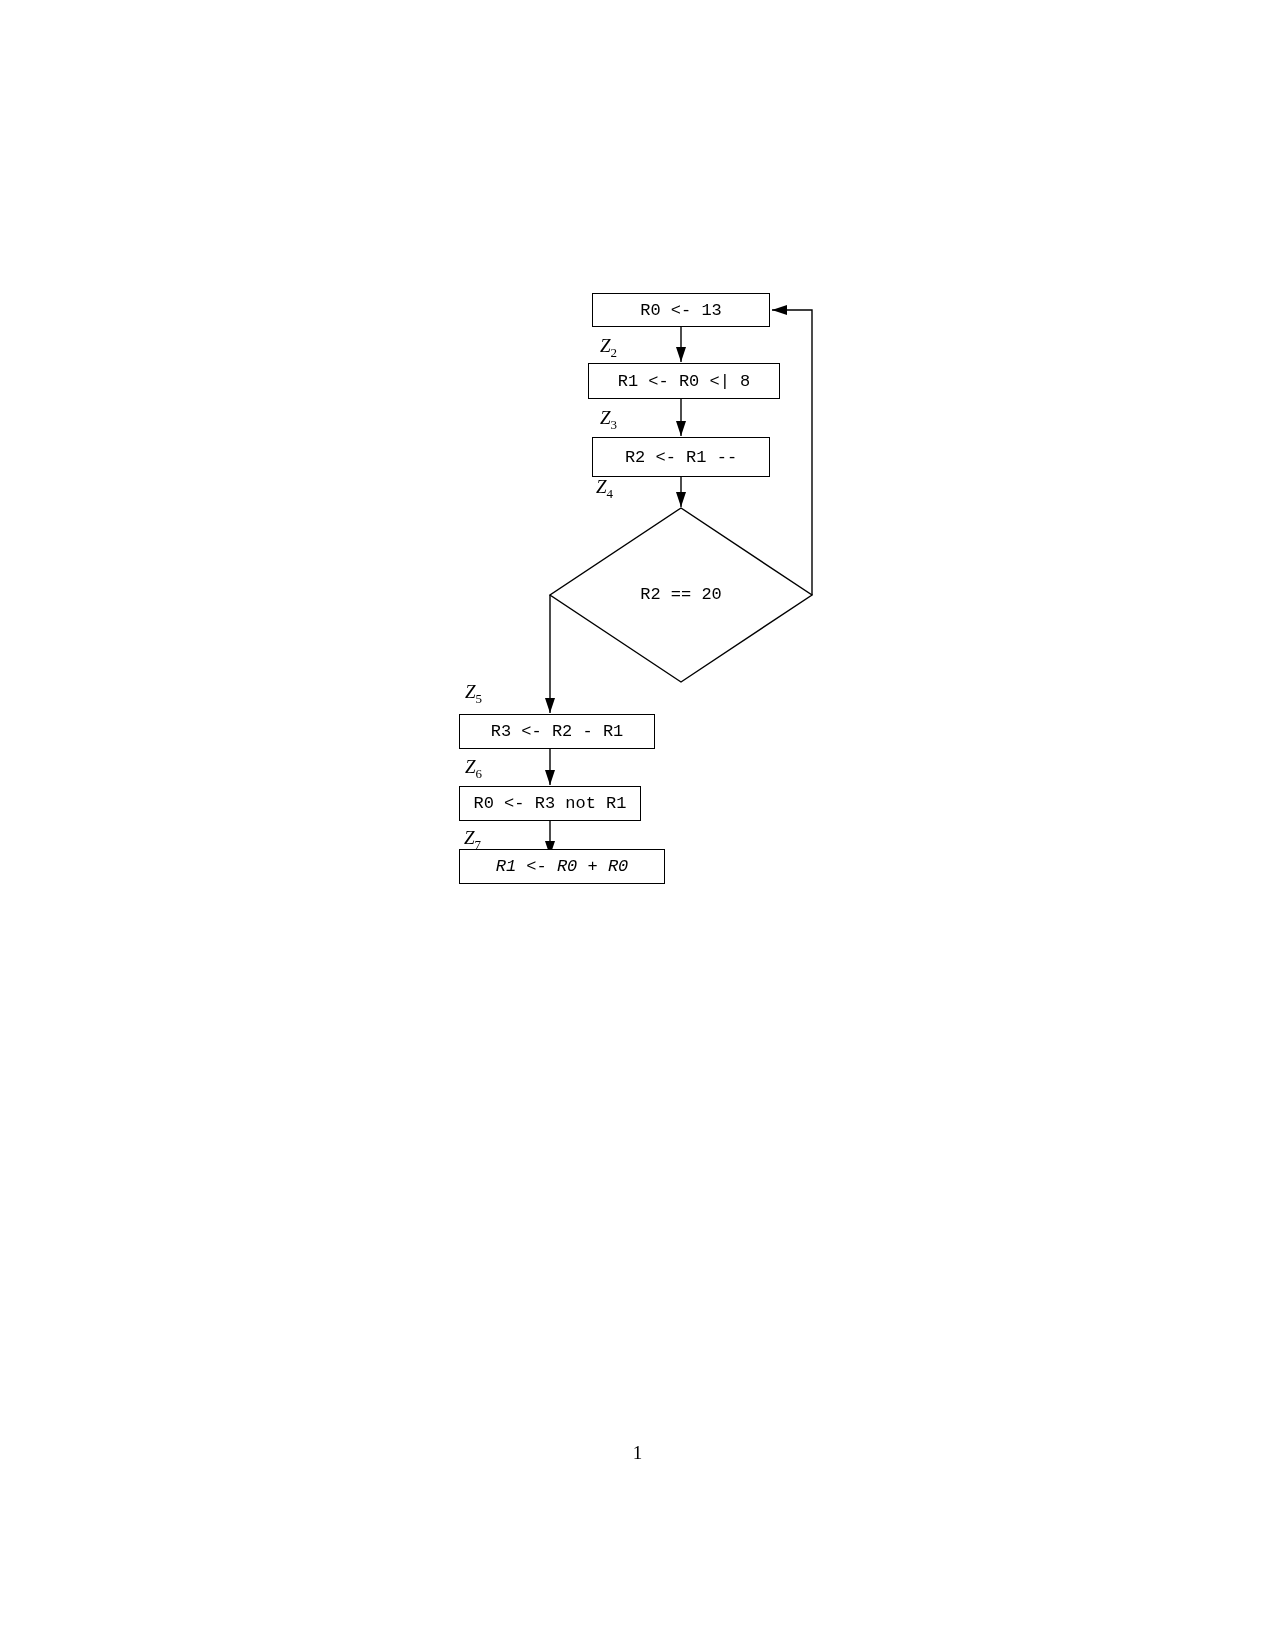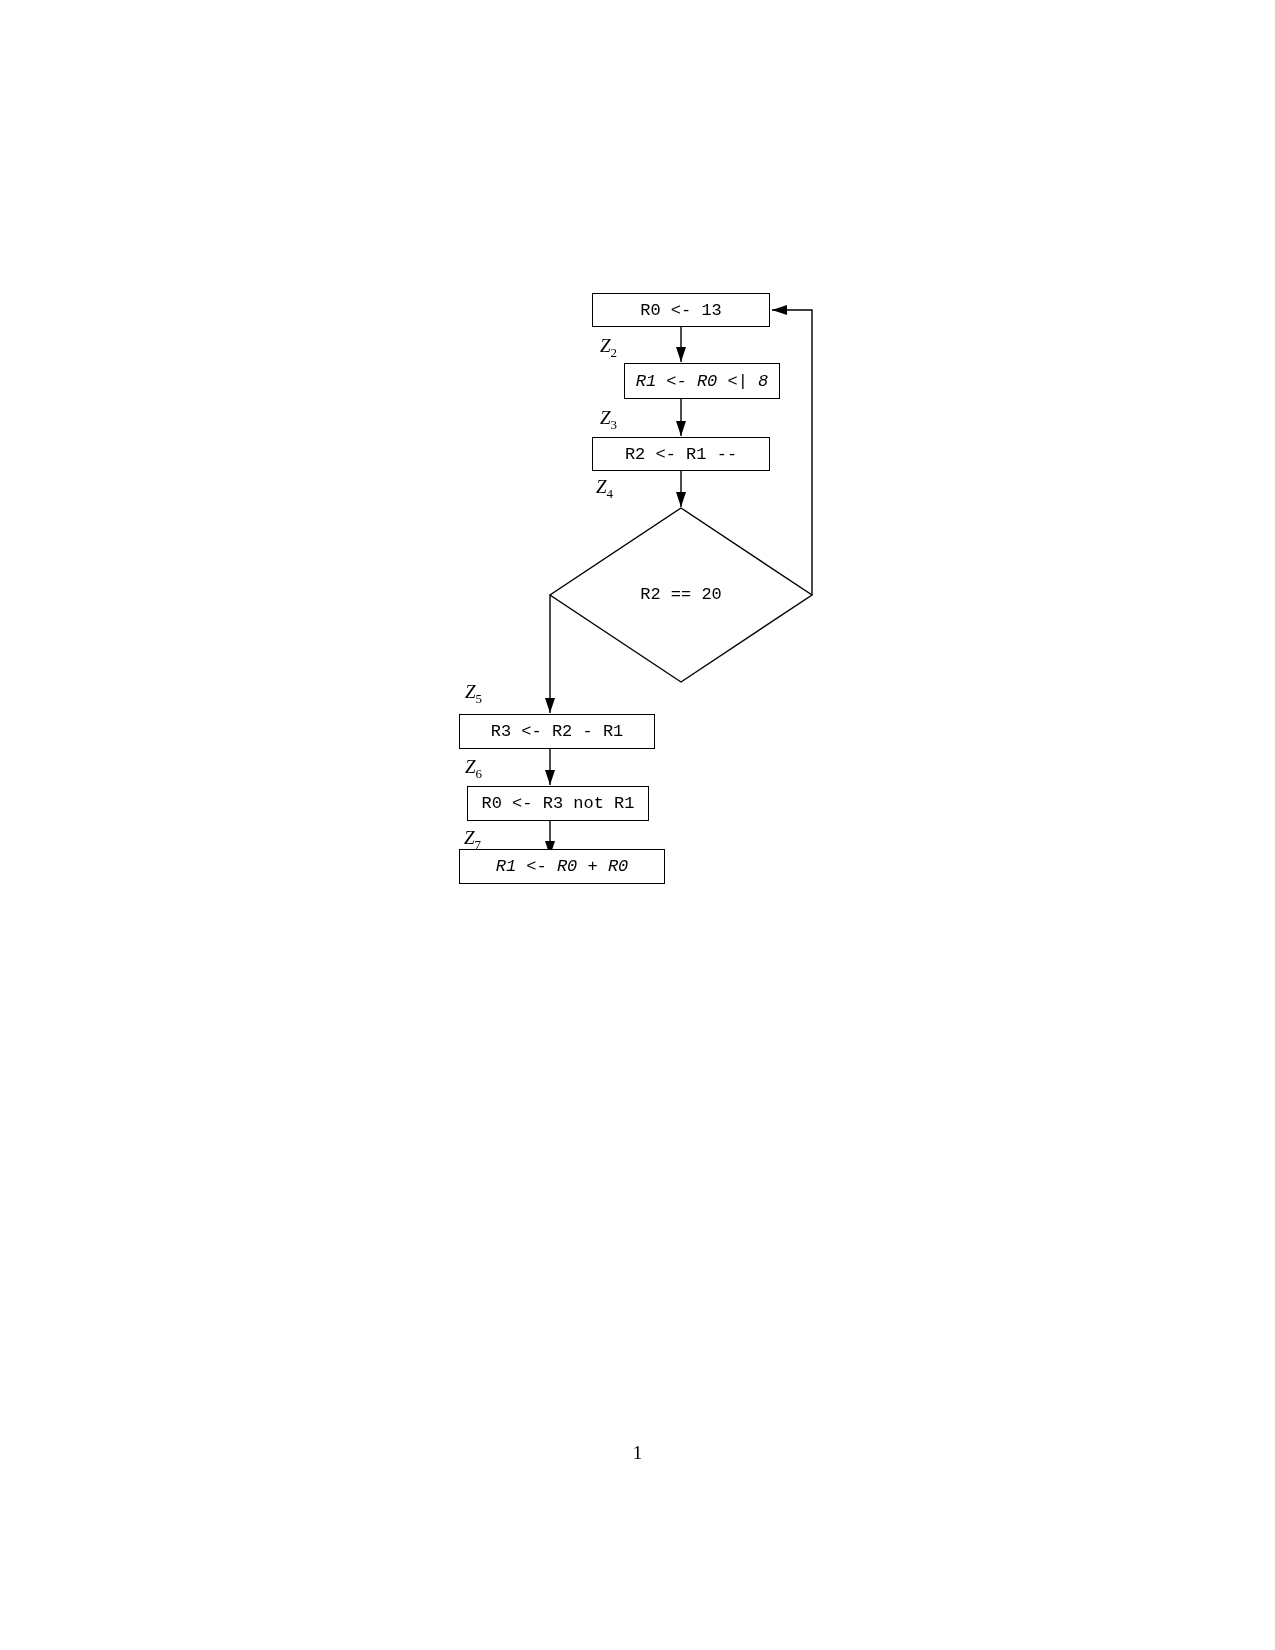--- a/index.html
+++ b/index.html
@@ -88,39 +88,39 @@
     <line x1="550" y1="821" x2="550" y2="856" stroke="#000000" stroke-width="1.4" marker-end="url(#arrow)"></line>
     <polyline points="812,595 812,310 772,310" fill="none" stroke="#000000" stroke-width="1.4" marker-end="url(#arrow)"></polyline>
   </svg>
 
   <div class="zlabel" style="left:600px; top:260px;margin-top:36px;"><span>Z</span><sub>1</sub></div>
   <div class="node-box" style="left:592px; top:293px; width:178px; height:34px;">
     <span class="node-text">R0 &lt;- 13</span>
   </div>
 
   <div class="zlabel" style="left:600px; top:335px;"><span>Z</span><sub>2</sub></div>
-  <div class="node-box" style="left:624px; top:363px; width:156px; height:36px;font-style:italic;">
+  <div class="node-box" style="left:588px; top:363px; width:192px; height:36px;">
     <span class="node-text">R1 &lt;- R0 &lt;| 8</span>
   </div>
 
   <div class="zlabel" style="left:600px; top:407px;"><span>Z</span><sub>3</sub></div>
-  <div class="node-box" style="left:592px; top:437px; width:178px; height:34px;">
+  <div class="node-box" style="left:592px; top:437px; width:178px; height:40px;">
     <span class="node-text">R2 &lt;- R1 --</span>
   </div>
 
   <div class="zlabel" style="left:596px; top:476px;"><span>Z</span><sub>4</sub></div>
   <div class="diamond-text">R2 == 20</div>
 
   <div class="zlabel" style="left:465px; top:681px;"><span>Z</span><sub>5</sub></div>
   <div class="node-box" style="left:459px; top:714px; width:196px; height:35px;">
     <span class="node-text">R3 &lt;- R2 - R1</span>
   </div>
 
   <div class="zlabel" style="left:465px; top:756px;"><span>Z</span><sub>6</sub></div>
-  <div class="node-box" style="left:459px; top:786px; width:182px; height:35px;margin-left:8px;">
+  <div class="node-box" style="left:459px; top:786px; width:182px; height:35px;">
     <span class="node-text">R0 &lt;- R3 not R1</span>
   </div>
 
   <div class="zlabel" style="left:464px; top:827px;"><span>Z</span><sub>7</sub></div>
   <div class="node-box" style="left:459px; top:849px; width:206px; height:35px;font-style:italic;">
     <span class="node-text">R1 &lt;- R0 + R0</span>
   </div>
 
   <div class="page-number">1</div>
 

